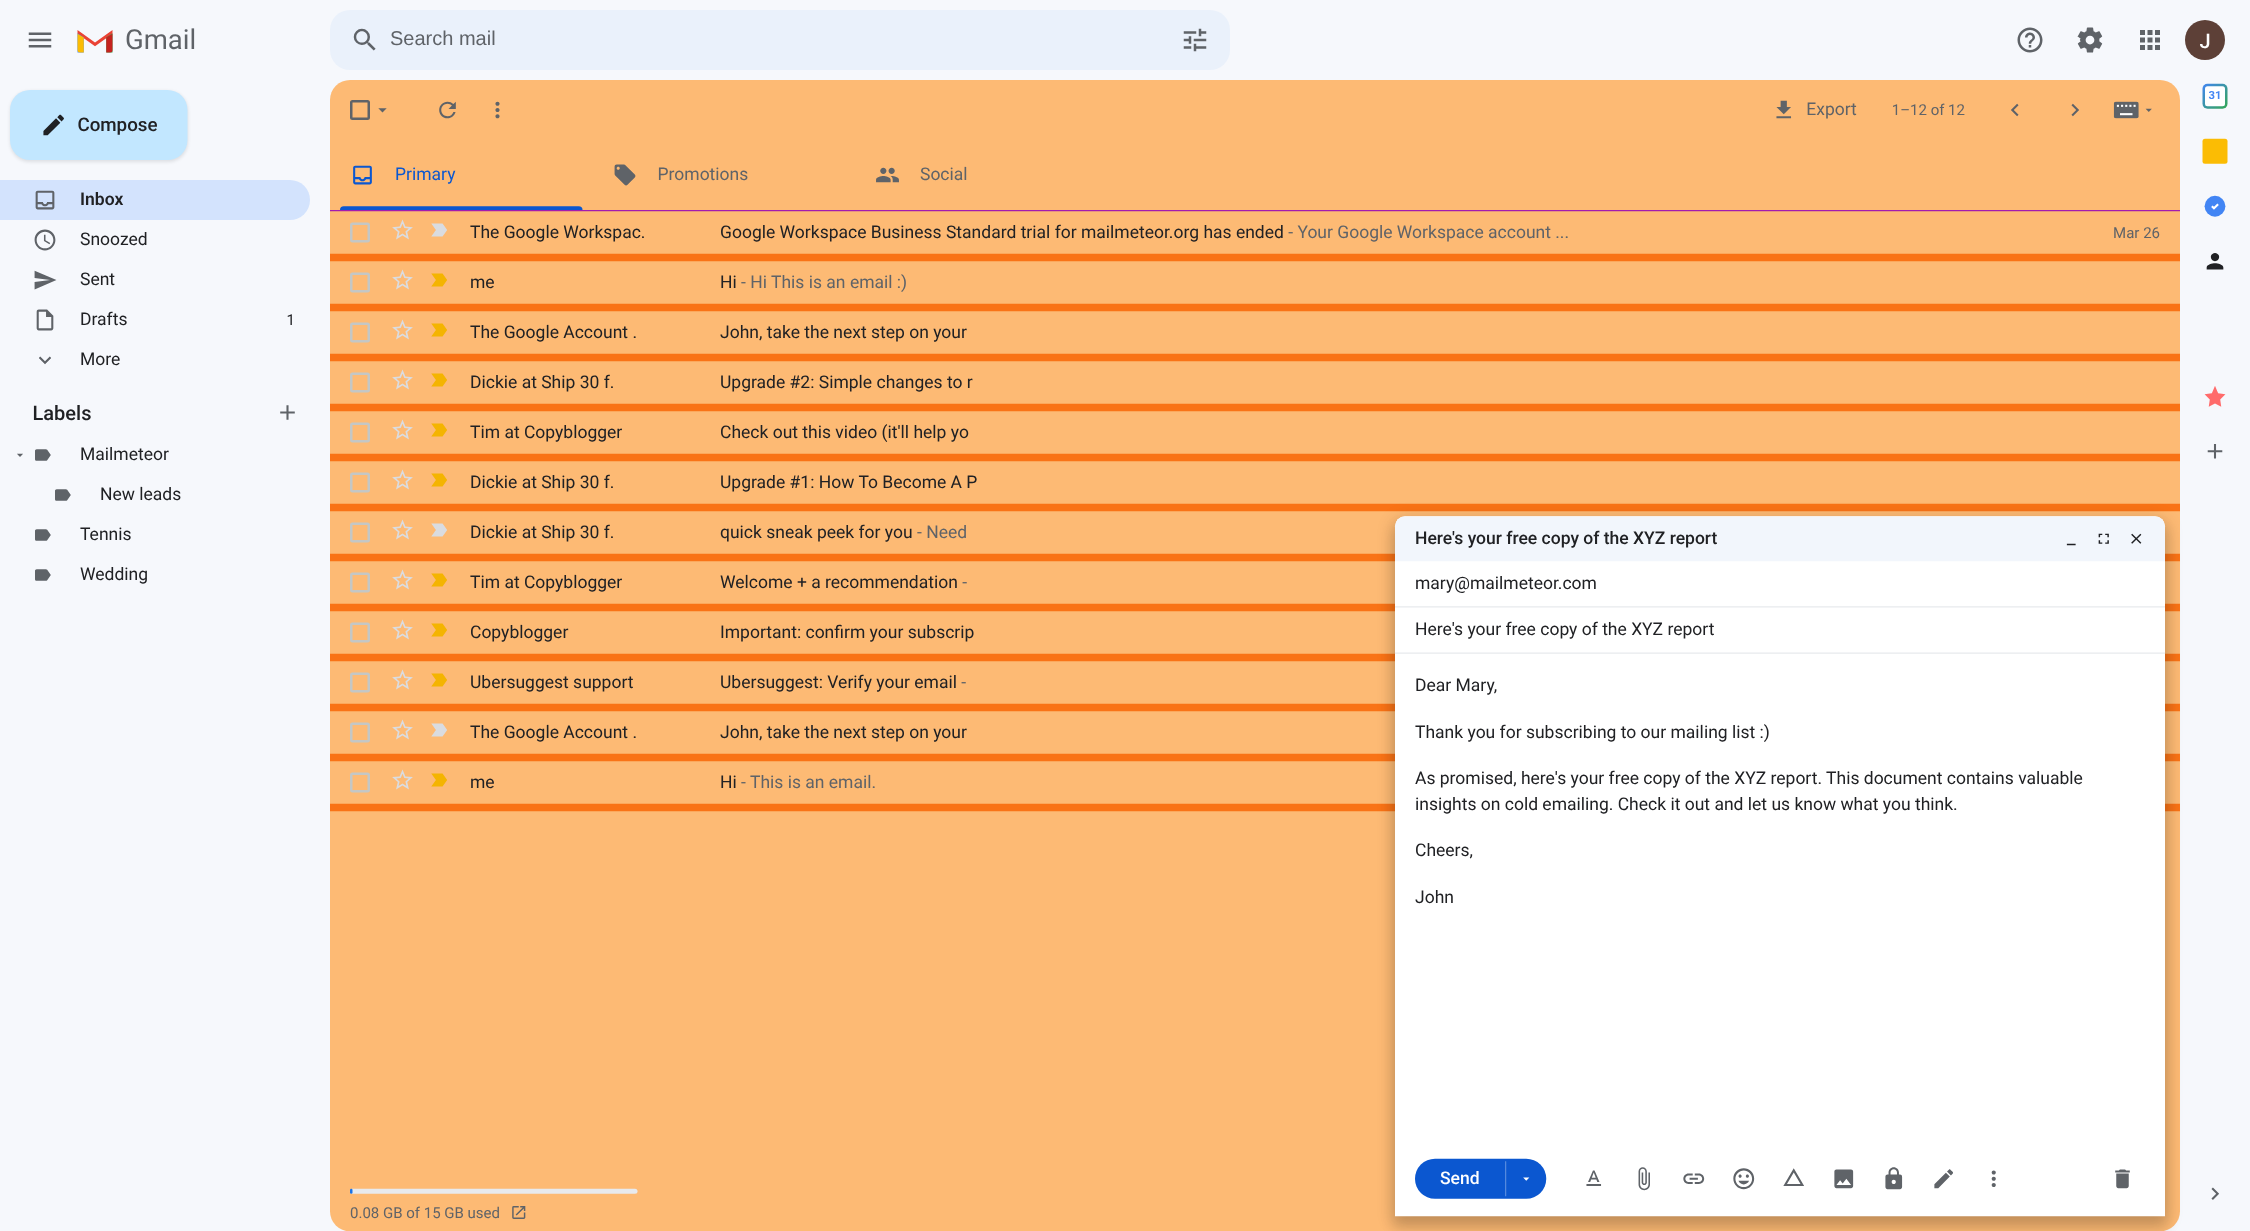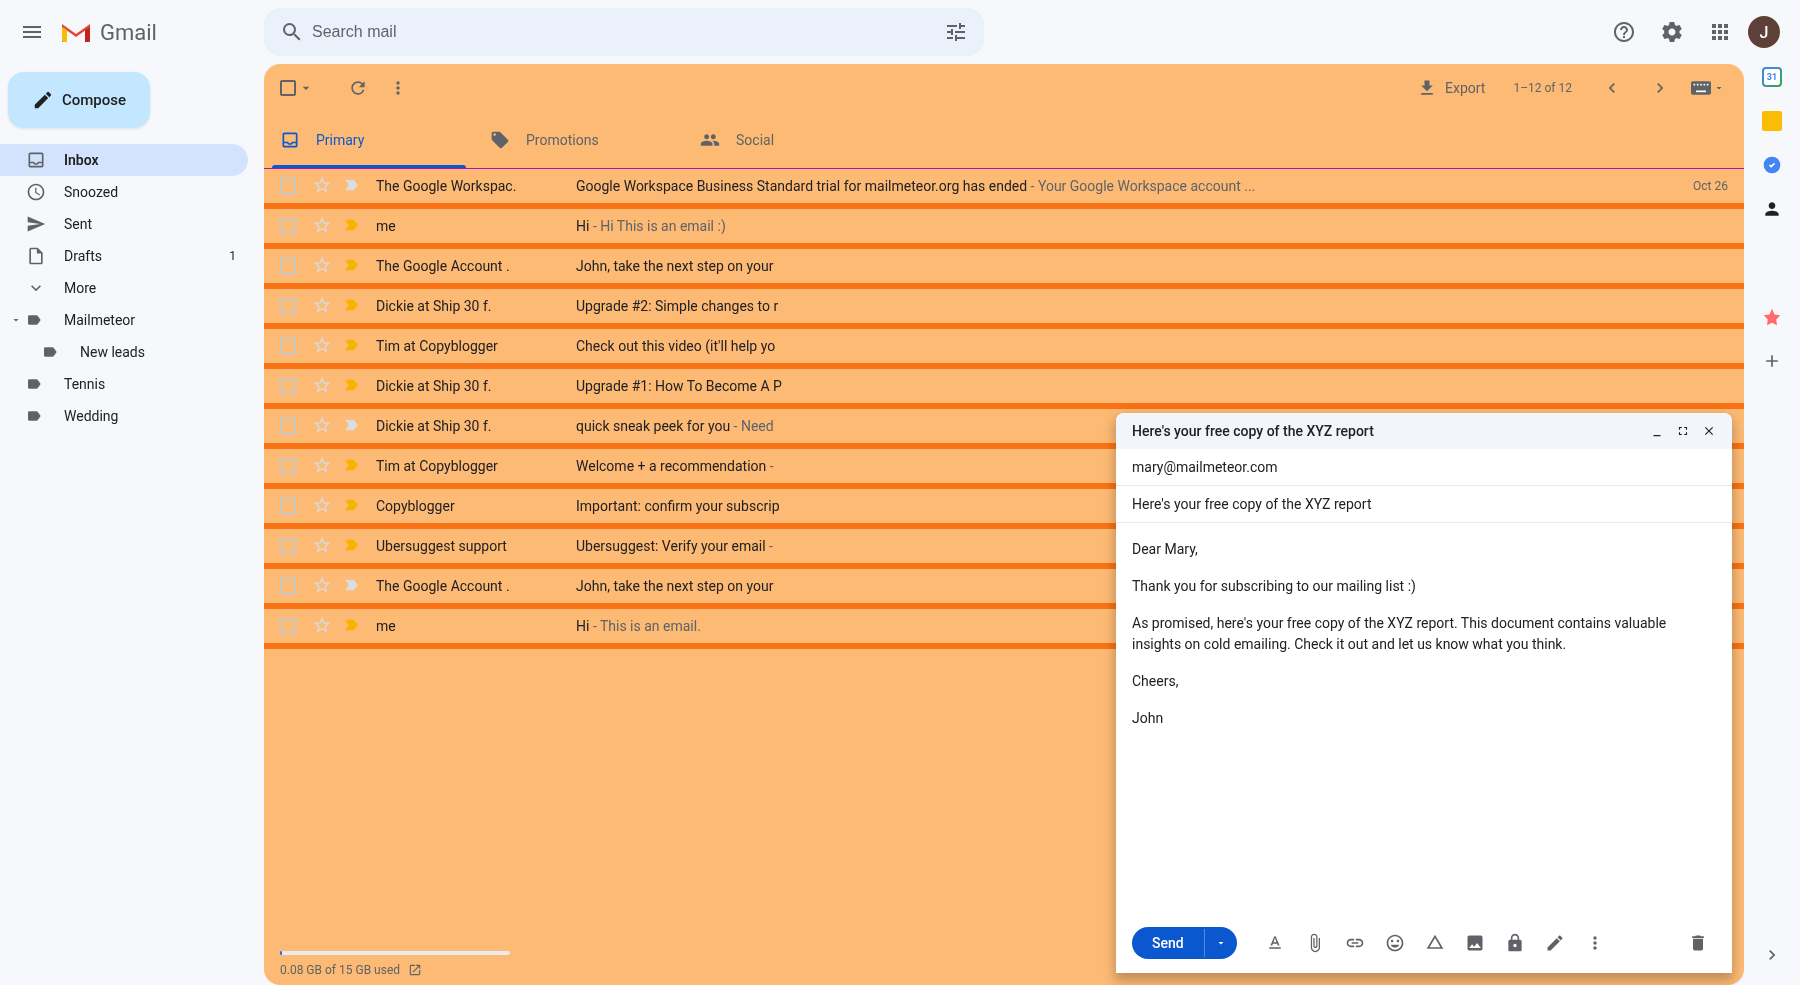--- a/index.html
+++ b/index.html
@@ -202,20 +202,26 @@
         </div>
         <div class="nav-item">
           <span class="nav-icon icon-gray">
             <svg width="20" height="20" viewBox="0 0 24 24">
               <path d="M16.59 8.59L12 13.17 7.41 8.59 6 10l6 6 6-6z"></path>
             </svg>
           </span>
           <span>More</span>
         </div>
       </div>
+    <div class="labels-header">
+      <span>Labels</span>
+      <svg class="icon-gray" width="20" height="20" viewBox="0 0 24 24" style="cursor:pointer">
+          <path d="M19 13h-6v6h-2v-6H5v-2h6V5h2v6h6v2z"></path>
+        </svg>
+    </div>
     <div id="label-items">
         <div class="label-item label-container">
           <svg class="icon-gray expand-caret" width="12" height="12" viewBox="0 0 24 24">
             <path d="M7 10l5 5 5-5z"></path>
           </svg>
           <span class="label-icon icon-gray">
             <svg width="16" height="16" viewBox="0 0 24 24">
               <path d="M17.63 5.84C17.27 5.33 16.67 5 16 5L5 5.01C3.9 5.01 3 5.9 3 7v10c0 1.1.9 1.99 2 1.99L16 19c.67 0 1.27-.33 1.63-.84L22 12l-4.37-6.16z"></path>
             </svg>
           </span>
@@ -327,21 +333,21 @@
               <div class="checkbox" style="border-color:#c4c7c5"></div>
             </div>
     <div class="row-star"><svg width="20" height="20" viewBox="0 0 24 24">
                 <path d="M22 9.24l-7.19-.62L12 2 9.19 8.63 2 9.24l5.46 4.73L5.82 21 12 17.27 18.18 21l-1.63-7.03L22 9.24zM12 15.4l-3.76 2.27 1-4.28-3.32-2.88 4.38-.38L12 6.1l1.71 4.04 4.38.38-3.32 2.88 1 4.28L12 15.4z"></path>
               </svg></div>
     <div class="row-important important-gray"><svg width="18" height="18" viewBox="0 0 24 24">
                 <path d="M4 18.99h12.04L21 12l-4.97-7H4l5 7-5 6.99z"></path>
               </svg></div>
     <div class="row-sender">The Google Workspac.</div>
     <div class="row-subject"><span class="subject-text">Google Workspace Business Standard trial for mailmeteor.org has ended</span><span class="snippet-text"> - Your Google Workspace account ...</span></div>
-    <div class="row-date">Oct 26</div>
+    <div class="row-date">Mar 26</div>
   </div>
           <div class="email-row">
     <div class="row-check">
               <div class="checkbox" style="border-color:#c4c7c5"></div>
             </div>
     <div class="row-star"><svg width="20" height="20" viewBox="0 0 24 24">
                 <path d="M22 9.24l-7.19-.62L12 2 9.19 8.63 2 9.24l5.46 4.73L5.82 21 12 17.27 18.18 21l-1.63-7.03L22 9.24zM12 15.4l-3.76 2.27 1-4.28-3.32-2.88 4.38-.38L12 6.1l1.71 4.04 4.38.38-3.32 2.88 1 4.28L12 15.4z"></path>
               </svg></div>
     <div class="row-important important-yellow"><svg width="18" height="18" viewBox="0 0 24 24">
                 <path d="M4 18.99h12.04L21 12l-4.97-7H4l5 7-5 6.99z"></path>

